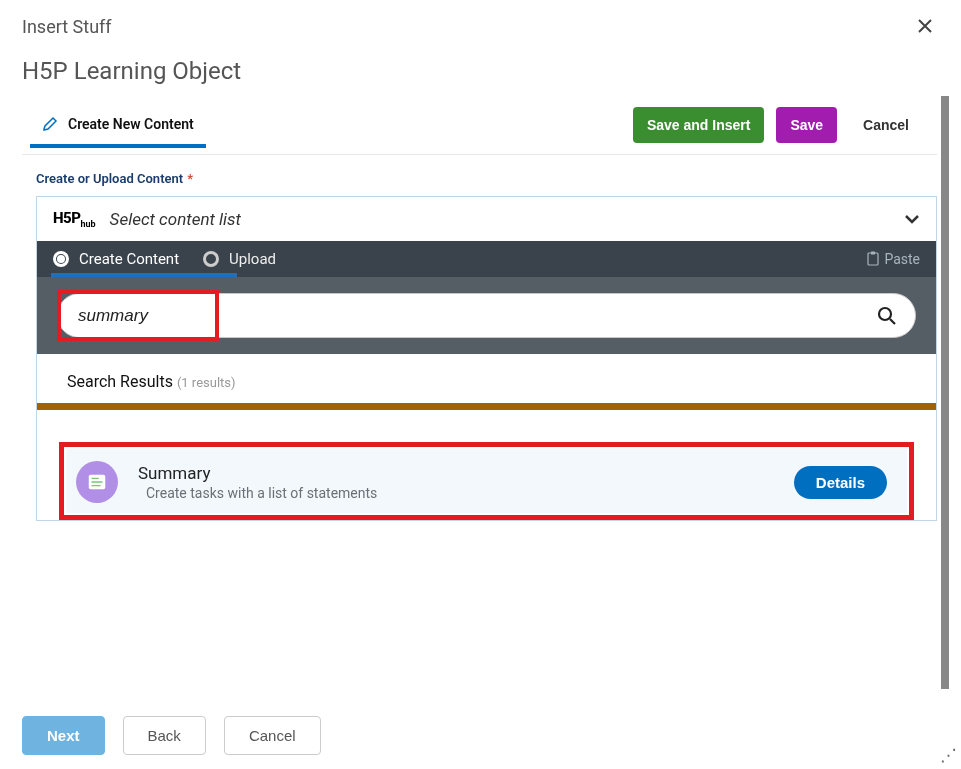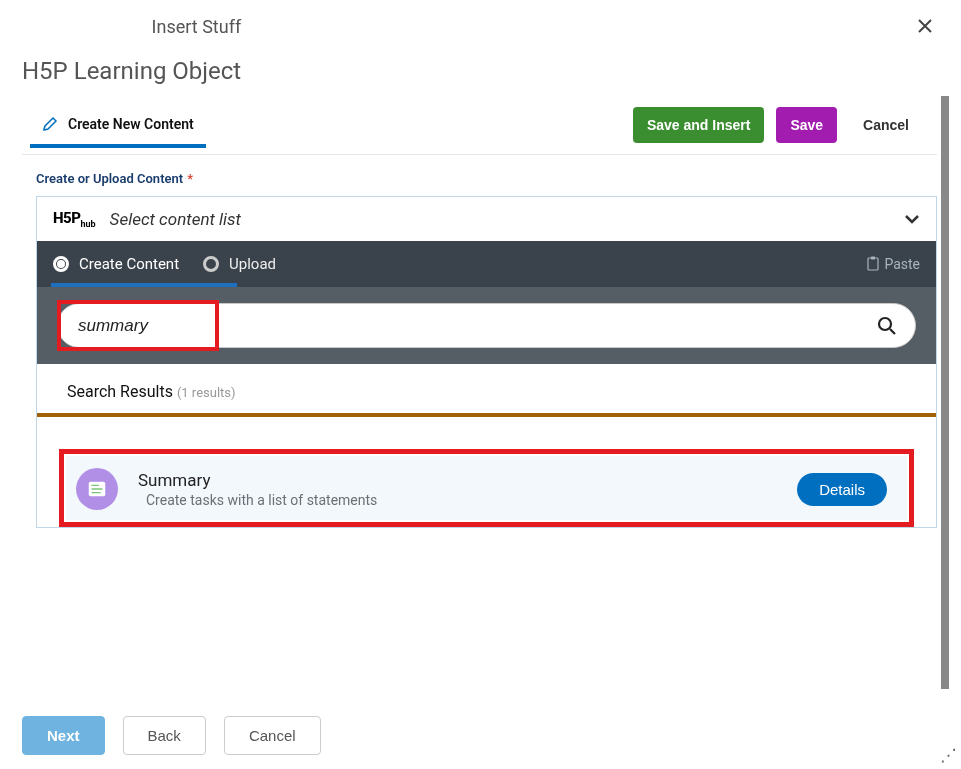--- a/index.html
+++ b/index.html
@@ -10,21 +10,21 @@
       height: 769px;
       overflow: hidden;
       position: relative;
     }
     .top-header {
       display: flex;
       justify-content: space-between;
       align-items: flex-start;
       padding: 16px 22px 0 22px;
     }
-    .top-header-left { display: flex; flex-direction: column; gap: 8px; align-items: flex-end; }
+    .top-header-left { display: flex; flex-direction: column; gap: 8px; }
     .insert-stuff-title { font-size: 18px; color: #555; font-weight: 400; }
     .h5p-title { font-size: 24px; color: #555; font-weight: 400; margin-top: 12px; }
     .close-x {
       font-size: 22px; color: #444; cursor: pointer; line-height: 1; padding: 2px 6px;
     }
     .content-panel {
       position: absolute;
       left: 22px;
       right: 12px;
       top: 96px;
@@ -71,21 +71,21 @@
     .h5p-select-bar {
       display: flex; align-items: center; gap: 14px;
       padding: 12px 16px;
     }
     .h5p-logo { font-weight: 800; font-size: 15px; letter-spacing: -0.5px; }
     .h5p-logo sub { font-size: 9px; font-weight: 700; letter-spacing: 0; }
     .h5p-select-text { font-style: italic; color: #333; font-size: 17px; }
     .h5p-chevron { margin-left: auto; font-size: 18px; color: #333; }
     .h5p-darkbar {
       display: flex; align-items: center; background: #3a434c; color: #fff;
-      padding: 8px 16px; height: 46px; gap: 24px; position: relative;
+      padding: 8px 16px; height: 36px; gap: 24px; position: relative;
     }
     .radiotab { display: flex; align-items: center; gap: 10px; font-size: 15px; cursor: pointer; padding: 10px 0; }
     .radio-outer {
       width: 16px; height: 16px; border-radius: 50%; border: 3px solid #fff; display: inline-flex; align-items: center; justify-content: center;
     }
     .radio-inner { width: 8px; height: 8px; border-radius: 50%; background: #fff; }
     .radiotab.inactive .radio-outer { border-color: #ccc; }
     .radiotab.inactive { color: #eee; }
     .radiotab-underline { position: absolute; left: 14px; width: 186px; bottom: 0; height: 4px; background: #1f6fbf; }
     .paste-group { margin-left: auto; display: flex; align-items: center; gap: 4px; color: #a7b4be; font-size: 14px; }
@@ -98,41 +98,41 @@
       padding: 0 50px 0 20px; border: 1px solid #c7c7c7;
     }
     .search-input {
       border: none; outline: none; width: 100%; font-size: 17px; font-style: italic; color: #222; background: transparent;
     }
     .search-icon-slot { position: absolute; right: 18px; top: 50%; transform: translateY(-50%); color: #333; }
     .search-red-box {
       position: absolute; left: 0; top: -3px; width: 162px; height: 51px; border: 4px solid #e41c22; pointer-events: none;
     }
     .results-header {
-      padding: 18px 30px 12px 30px; border-bottom: 4px solid #a16207;
+      padding: 18px 30px 12px 30px; border-bottom: 7px solid #a16207;
       font-size: 16px; color: #111;
     }
     .results-count { color: #999; font-size: 13px; }
     .result-highlight {
       margin: 32px 22px 0 22px; border: 5px solid #e41c22; padding: 2px;
     }
     .result-row {
       display: flex; align-items: center; gap: 20px; padding: 12px 20px 10px 10px;
       background: #f3f8fd;
     }
     .result-icon {
       width: 42px; height: 42px; border-radius: 50%; background: #b18fe6; display: flex; align-items: center; justify-content: center; flex-shrink: 0;
     }
     .result-icon svg { width: 22px; height: 22px; }
     .result-text { display: flex; flex-direction: column; gap: 2px; }
     .result-title { font-size: 17px; color: #222; }
     .result-desc  { font-size: 14px; color: #6b7076; margin-left: 8px; }
     .result-spacer { flex: 1; }
     .details-btn {
-      background: #006FBF; color: #fff; border: none; font-size: 15px; font-weight: 400;
+      background: #006FBF; color: #fff; border: none; font-size: 15px; font-weight: 700;
       padding: 8px 22px; border-radius: 20px; cursor: pointer;
     }
     .footer-bar {
       position: absolute; left: 22px; bottom: 14px; display: flex; gap: 18px;
     }
     .footer-btn {
       border: 1px solid #ccc; background: #fff; color: #555; font-size: 15px; padding: 10px 24px; border-radius: 4px; cursor: pointer; text-align: right;
     }
     .footer-btn.primary {
       background: #6fb3e0; color: #fff; border: 1px solid #6fb3e0; font-weight: 600;

